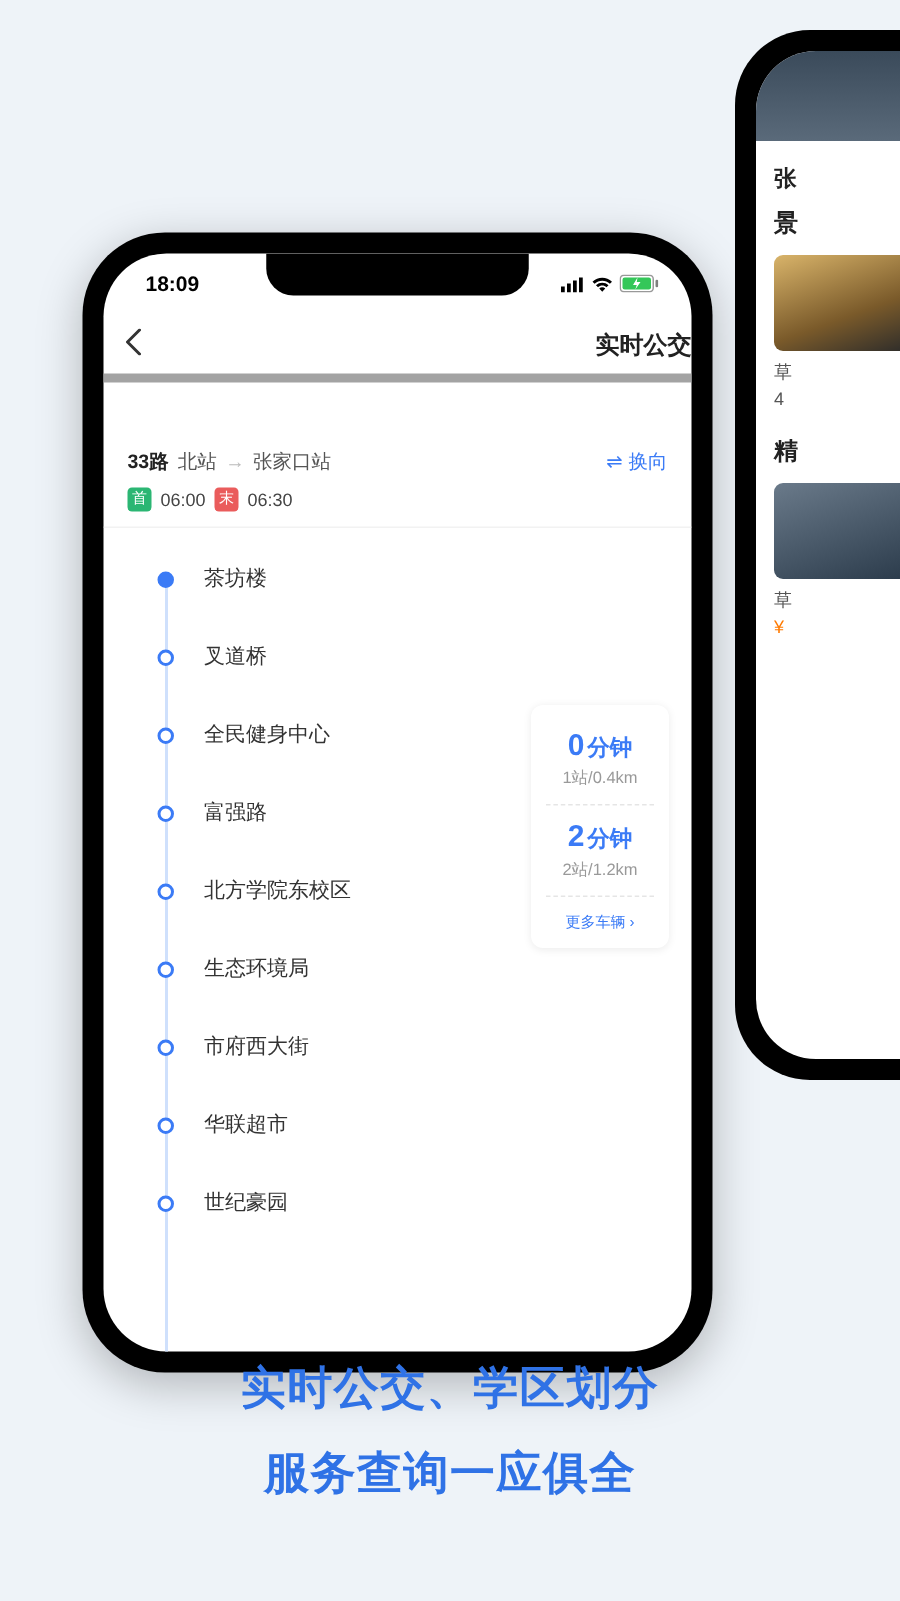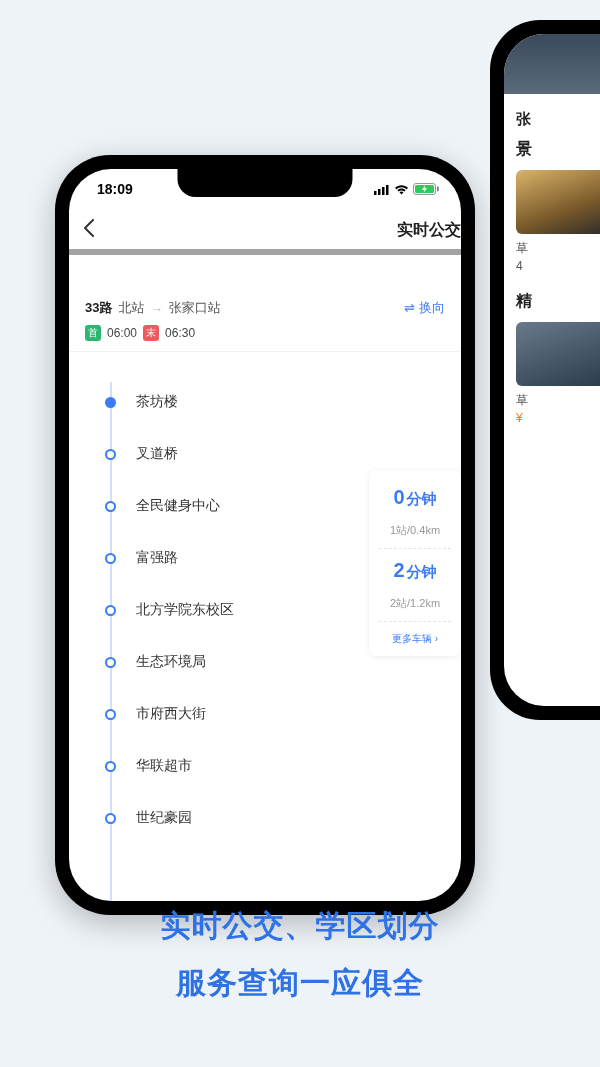--- a/index.html
+++ b/index.html
@@ -111,21 +111,21 @@
   .badge.first { background: #2bb673; }
   .badge.last { background: #ea5c5c; }
   .content {
     position: relative;
     padding-top: 8px;
     height: calc(100% - 42px - 44px - 70px);
   }
   .stops {
     position: absolute;
     left: 0;
-    top: 24px;
+    top: 8px;
     width: 100%;
   }
   .stop {
     display: flex;
     align-items: center;
     height: 52px;
     padding-left: 36px;
   }
   .stop-dot {
     width: 11px;
@@ -152,33 +152,33 @@
     z-index: 1;
   }
   .bus-ic {
     position: absolute;
     left: 12px;
     bottom: -4px;
     color: #3b7bf6;
   }
   .side-card {
     position: absolute;
-    right: 0;
+    right: 15px;
     top: 118px;
     width: 92px;
     background: #fff;
     border-radius: 8px;
     box-shadow: 0 1px 6px rgba(0,0,0,0.08);
     padding: 10px 6px;
     text-align: center;
   }
   .sc-row { padding: 6px 0; }
   .sc-big { font-size: 15px; color: #3b7bf6; font-weight: 600; }
   .sc-big .num { font-size: 20px; margin-right: 2px; }
-  .sc-sub { font-size: 11px; color: #999; margin-top: 14px; }
+  .sc-sub { font-size: 11px; color: #999; margin-top: 2px; }
   .sc-div {
     border-top: 1px dashed #e5e5e5;
     margin: 4px 4px;
   }
   .sc-more {
     font-size: 10px;
     color: #3b7bf6;
     padding-top: 6px;
   }
 

